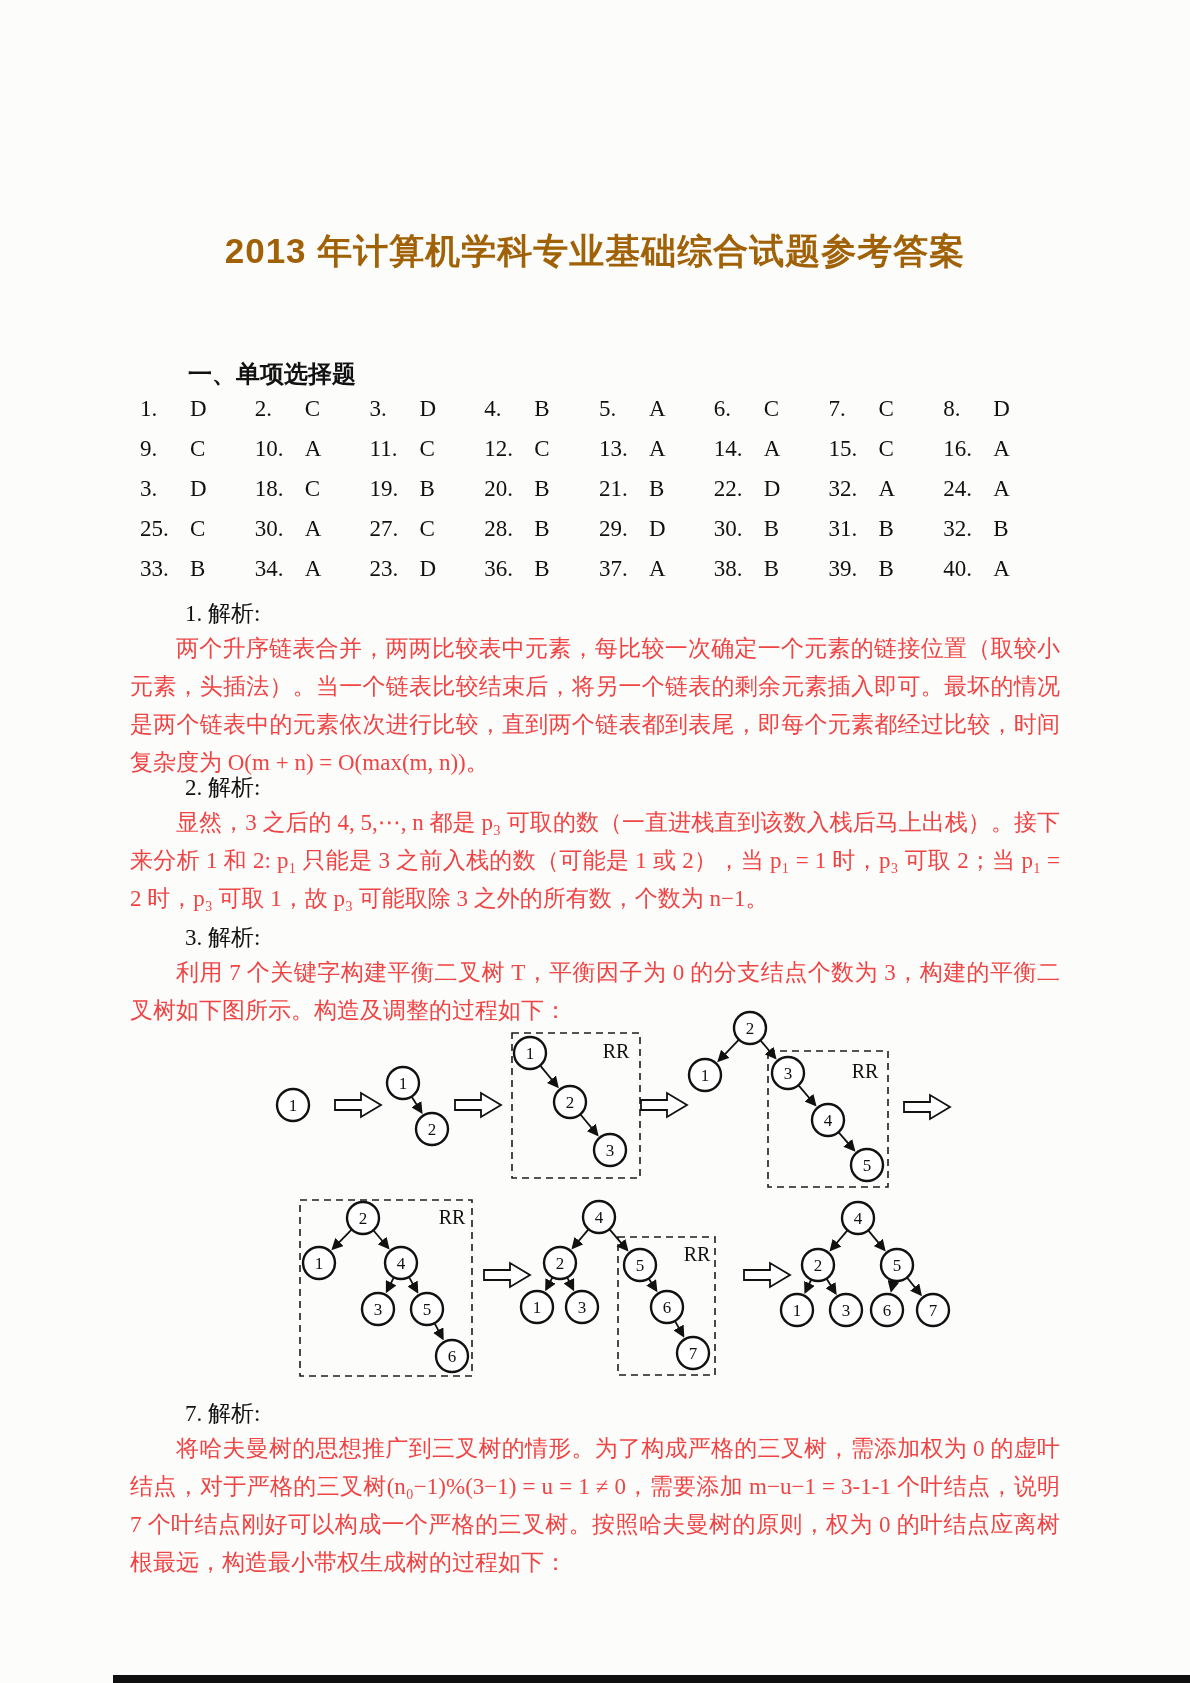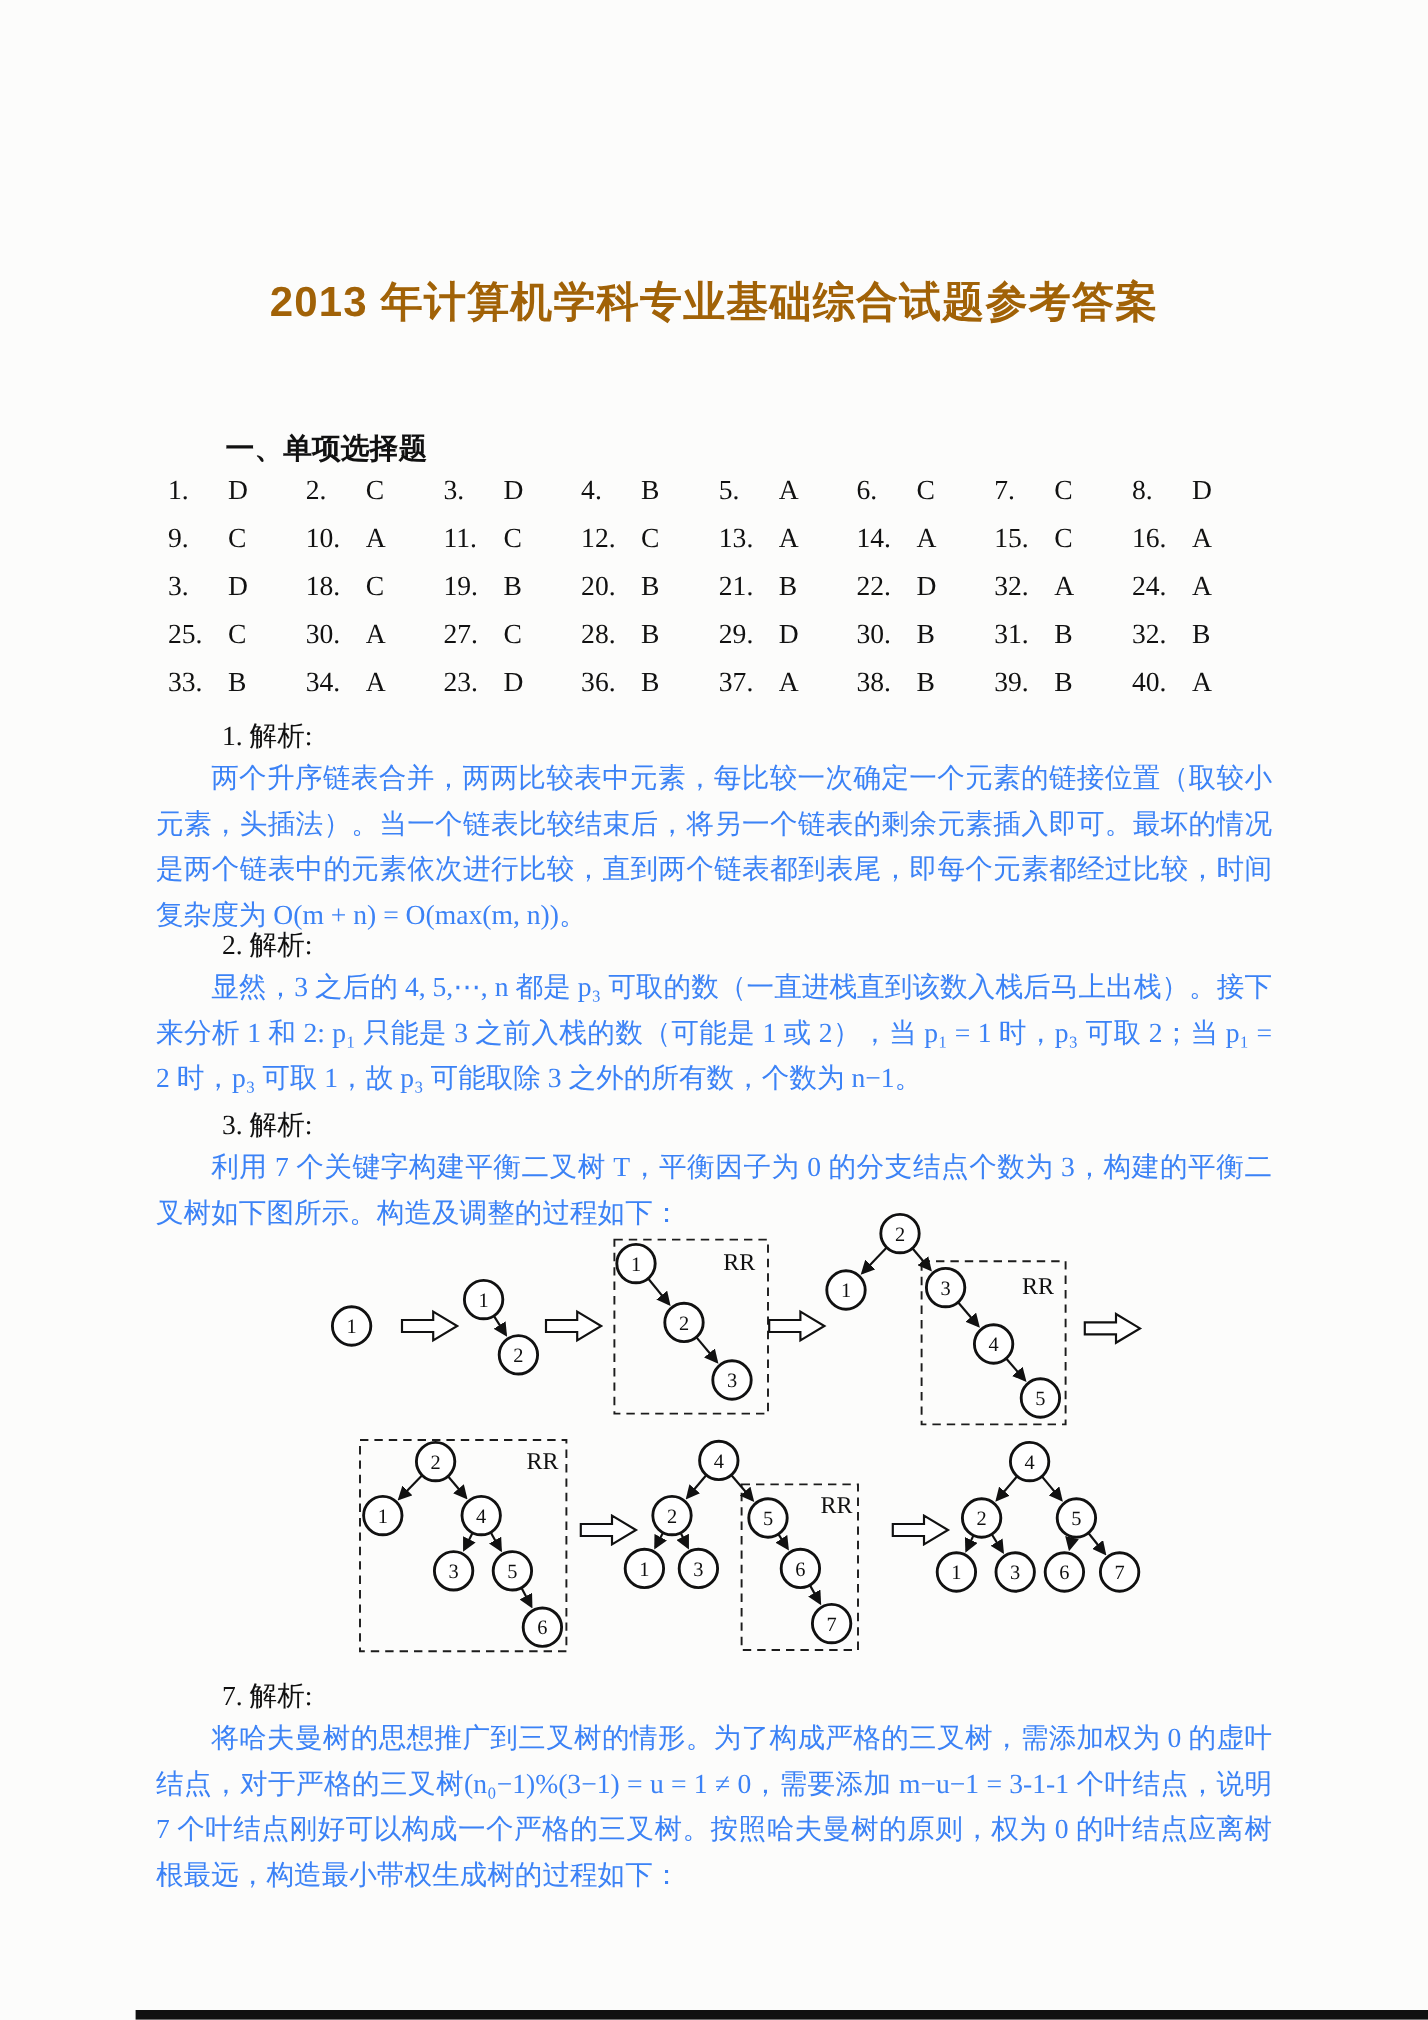--- a/index.html
+++ b/index.html
@@ -27,21 +27,21 @@
     font-size:23px;
   }
   .acell{display:flex;align-items:baseline;}
   .anum{display:inline-block;width:50px;}
   .alet{display:inline-block;}
   .exp-heading{
     left:185px;font-size:23px;text-align:center;
   }
   .para{
     left:130px;width:930px;font-size:23px;line-height:38px;
-    text-align:justify;text-indent:2em;color:#3b82f6;
+    text-align:justify;text-indent:2em;color:#ef4444;
   }
   .fig{position:absolute;}
   .fig text{font-family:"Liberation Serif","DejaVu Serif",serif;}
   .bottom-bar{
     top:1675px;left:113px;width:1077px;height:8px;background:#101010;
   }
 </style>
 </head>
 <body>
 

